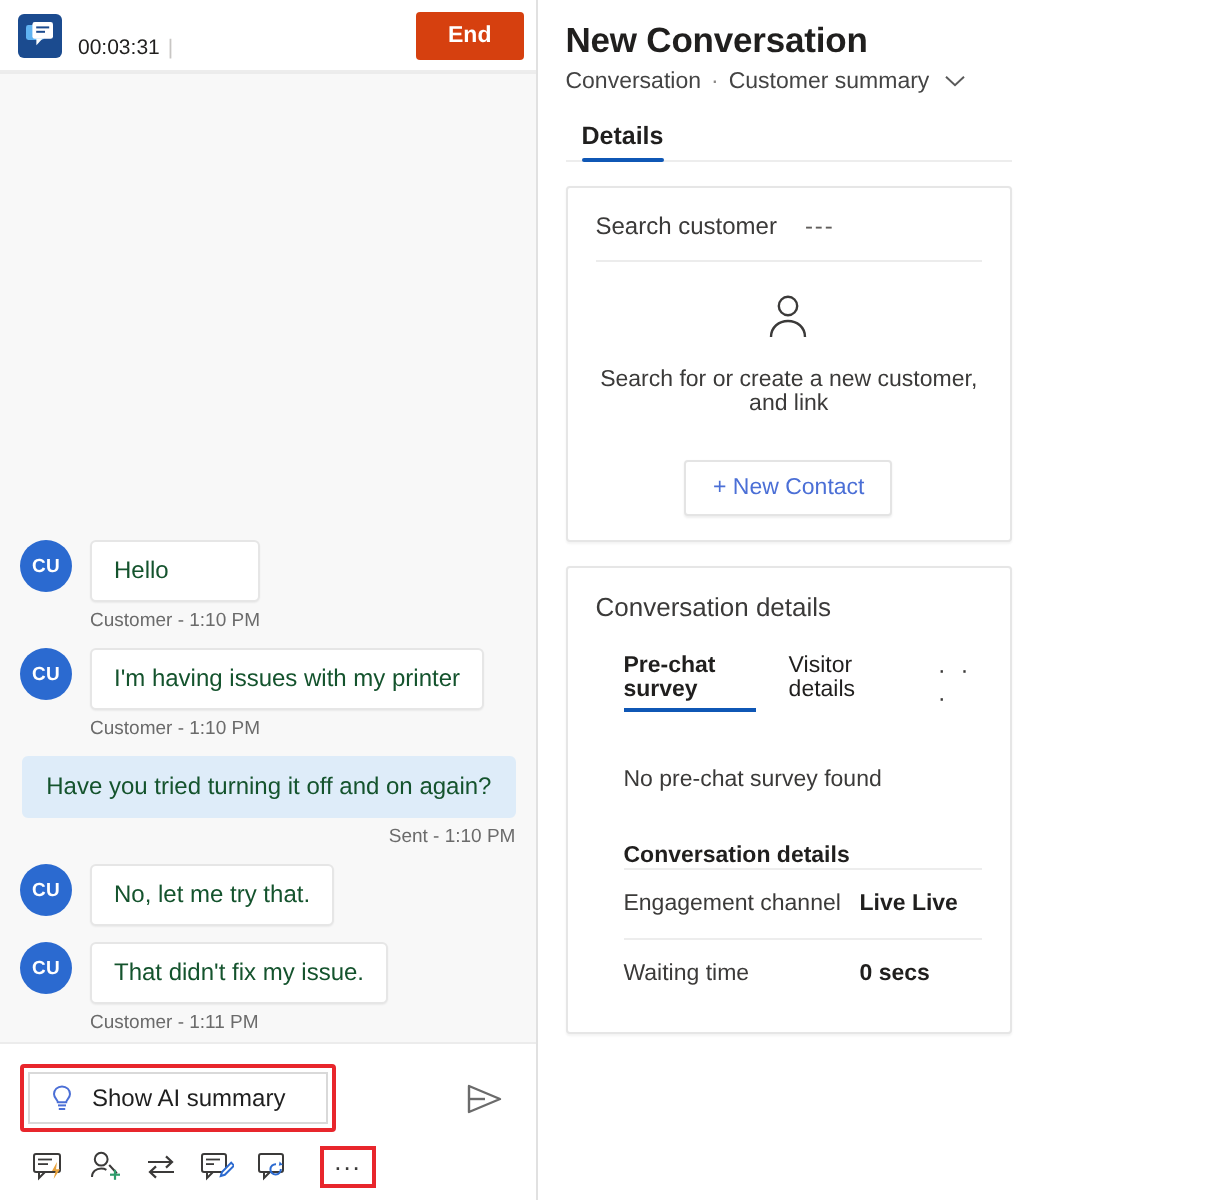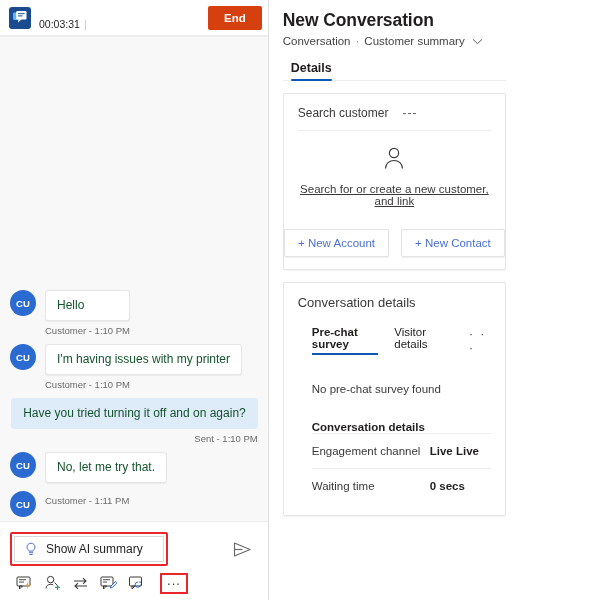--- a/index.html
+++ b/index.html
@@ -151,21 +151,21 @@
     margin-top: 12px; padding: 12px 14px;
     box-shadow: 0 .6px 1.2px rgba(0,0,0,.05);
   }
   .search-row {
     display:flex; align-items:baseline; gap: 14px;
     padding-bottom: 10px; border-bottom:1px solid #ececec;
   }
   .search-label { font-size: 12px; color:#3b3a39; }
   .search-value { font-size: 12px; color:#605e5c; letter-spacing:1px; }
   .empty-block { text-align:center; padding: 14px 0 6px 0; }
-  .empty-text { font-size: 11.5px; color:#3b3a39; margin-top: 8px; text-decoration: underline; }
+  .empty-text { font-size: 11.5px; color:#3b3a39; margin-top: 8px; }
   .btn-row { display:flex; gap: 12px; justify-content:center; margin-top: 16px; }
   .ghost-btn {
     background:#fff; border:1px solid #e4e4e4; border-radius:2px;
     color:#4b6fd6; font-size: 11.5px; padding: 7px 13px; cursor:pointer;
     box-shadow: 0 .6px 1.2px rgba(0,0,0,.07);
     font-family:"Liberation Sans", sans-serif; white-space:nowrap;
   }
 
   .card2-title { font-size: 13px; color:#3b3a39; }
   .subtabs { display:flex; align-items:center; gap: 16px; margin-top: 16px; padding-left:14px; }
@@ -244,20 +244,21 @@
       <div class="msg-row">
         <div class="avatar">CU</div>
         <div class="msg-col">
           <div class="bubble">No, let me try that.</div>
         </div>
       </div>
 
       <div class="msg-row">
         <div class="avatar">CU</div>
         <div class="msg-col">
+          <div class="bubble">That didn't fix my issue.</div>
           <div class="meta">Customer - 1:11 PM</div>
         </div>
       </div>
 
     </div>
 
     <div class="composer">
       <div class="ai-box-wrap">
         <div class="ai-box">
           <svg width="14" height="15" viewBox="0 0 14 15">
@@ -349,21 +350,20 @@
         <span class="search-value">---</span>
       </div>
       <div class="empty-block">
         <svg width="26" height="26" viewBox="0 0 26 26">
           <circle cx="13" cy="8" r="4.6" fill="none" stroke="#3b3a39" stroke-width="1.2"></circle>
           <path d="M4.5 23.5 c0-5 4-8 8.5-8 s8.5 3 8.5 8" fill="none" stroke="#3b3a39" stroke-width="1.2"></path>
         </svg>
         <div class="empty-text">Search for or create a new customer, and link</div>
       </div>
       <div class="btn-row">
-        <button class="ghost-btn">+ New Account</button>
         <button class="ghost-btn">+ New Contact</button>
       </div>
     </div>
 
     <div class="card">
       <div class="card2-title">Conversation details</div>
 
       <div class="subtabs">
         <div class="subtab active">Pre-chat survey</div>
         <div class="subtab">Visitor details</div>

